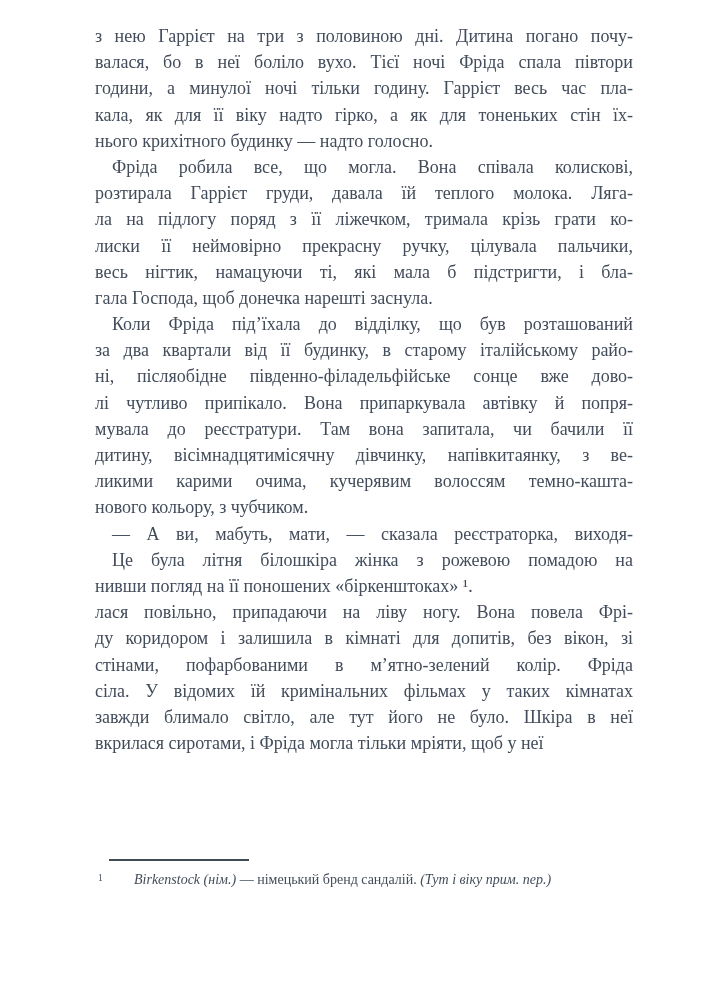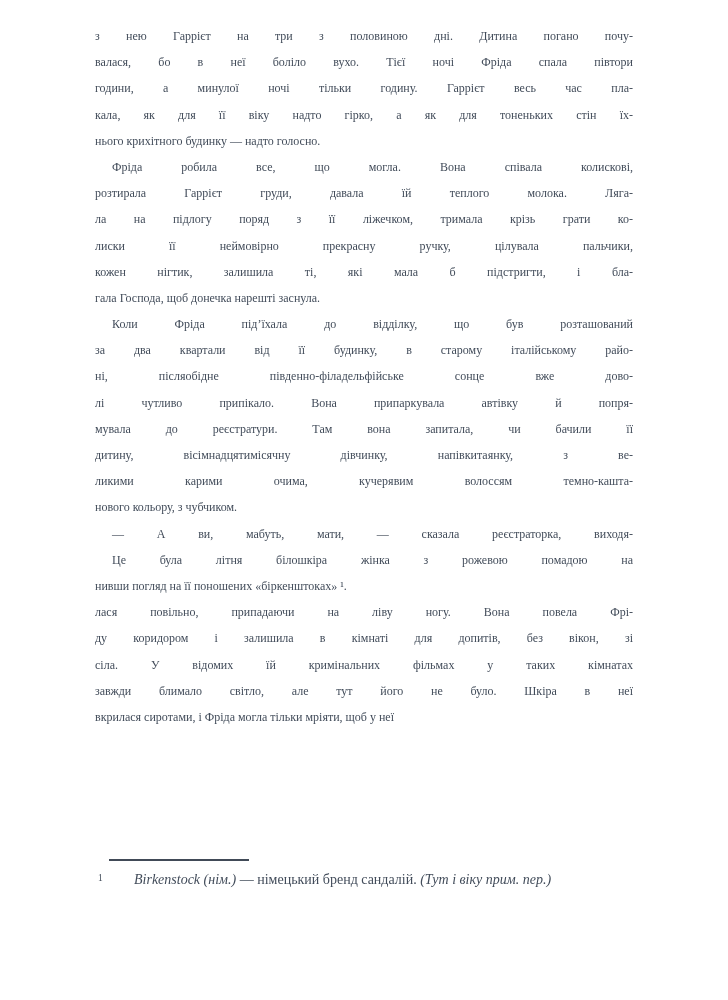--- a/index.html
+++ b/index.html
@@ -17,21 +17,21 @@
     position: relative;
     width: 728px;
     height: 1000px;
     background: #ffffff;
   }
   .text-block {
     position: absolute;
     left: 95px;
     top: 23px;
     width: 538px;
-    font-size: 12px;
+    font-size: 18px;
     line-height: 26.2px;
     color: #424c5a;
   }
   .paragraph {
     margin: 0;
   }
   .line {
     text-align: justify;
     white-space: normal;
     overflow: hidden;
@@ -82,21 +82,21 @@
         <div class="line fill">валася, бо в неї боліло вухо. Тієї ночі Фріда спала півтори</div>
         <div class="line fill">години, а минулої ночі тільки годину. Гаррієт весь час пла-</div>
         <div class="line fill">кала, як для її віку надто гірко, а як для тоненьких стін їх-</div>
         <div class="line">нього крихітного будинку — надто голосно.</div>
       </div>
       <div class="paragraph">
         <div class="line fill indent">Фріда робила все, що могла. Вона співала колискові,</div>
         <div class="line fill">розтирала Гаррієт груди, давала їй теплого молока. Ляга-</div>
         <div class="line fill">ла на підлогу поряд з її ліжечком, тримала крізь грати ко-</div>
         <div class="line fill">лиски її неймовірно прекрасну ручку, цілувала пальчики,</div>
-        <div class="line fill">кожен нігтик, залишила ті, які мала б підстригти, і бла-</div>
+        <div class="line fill">весь нігтик, намацуючи ті, які мала б підстригти, і бла-</div>
         <div class="line">гала Господа, щоб донечка нарешті заснула.</div>
       </div>
       <div class="paragraph">
         <div class="line fill indent">Коли Фріда під’їхала до відділку, що був розташований</div>
         <div class="line fill">за два квартали від її будинку, в старому італійському райо-</div>
         <div class="line fill">ні, післяобідне південно-філадельфійське сонце вже дово-</div>
         <div class="line fill">лі чутливо припікало. Вона припаркувала автівку й попря-</div>
         <div class="line fill">мувала до реєстратури. Там вона запитала, чи бачили її</div>
         <div class="line fill">дитину, вісімнадцятимісячну дівчинку, напівкитаянку, з ве-</div>
         <div class="line fill">ликими карими очима, кучерявим волоссям темно-кашта-</div>
@@ -105,20 +105,21 @@
       <div class="paragraph">
         <div class="line fill indent">— А ви, мабуть, мати, — сказала реєстраторка, виходя-</div>
       </div>
       <div class="paragraph">
         <div class="line fill indent">Це була літня білошкіра жінка з рожевою помадою на</div>
         <div class="line">нивши погляд на її поношених «біркенштоках» ¹.</div>
       </div>
       <div class="paragraph">
         <div class="line fill">лася повільно, припадаючи на ліву ногу. Вона повела Фрі-</div>
         <div class="line fill">ду коридором і залишила в кімнаті для допитів, без вікон, зі</div>
+        <div class="line fill">стінами, пофарбованими в м’ятно-зелений колір. Фріда</div>
         <div class="line fill">сіла. У відомих їй кримінальних фільмах у таких кімнатах</div>
         <div class="line fill">завжди блимало світло, але тут його не було. Шкіра в неї</div>
         <div class="line">вкрилася сиротами, і Фріда могла тільки мріяти, щоб у неї</div>
       </div>
     </div>
 
   <div class="footnote-area">
     <div class="footnote-rule"></div>
     <div class="footnote">
       <span class="fn-marker">1</span>

